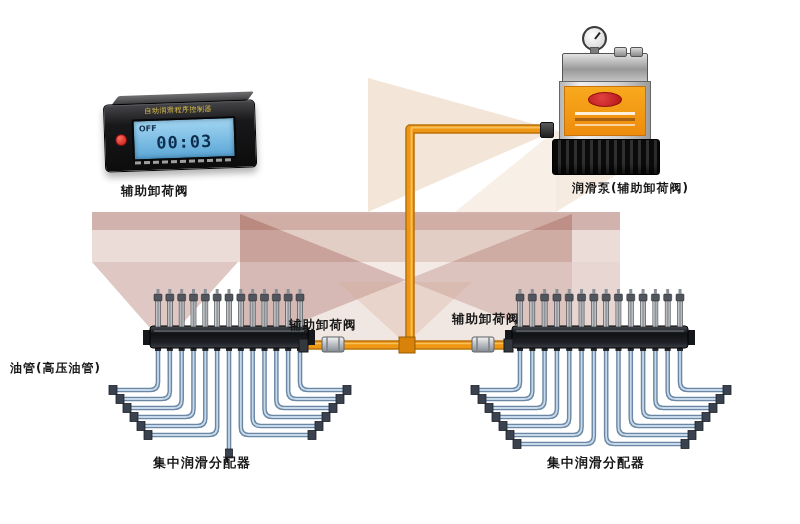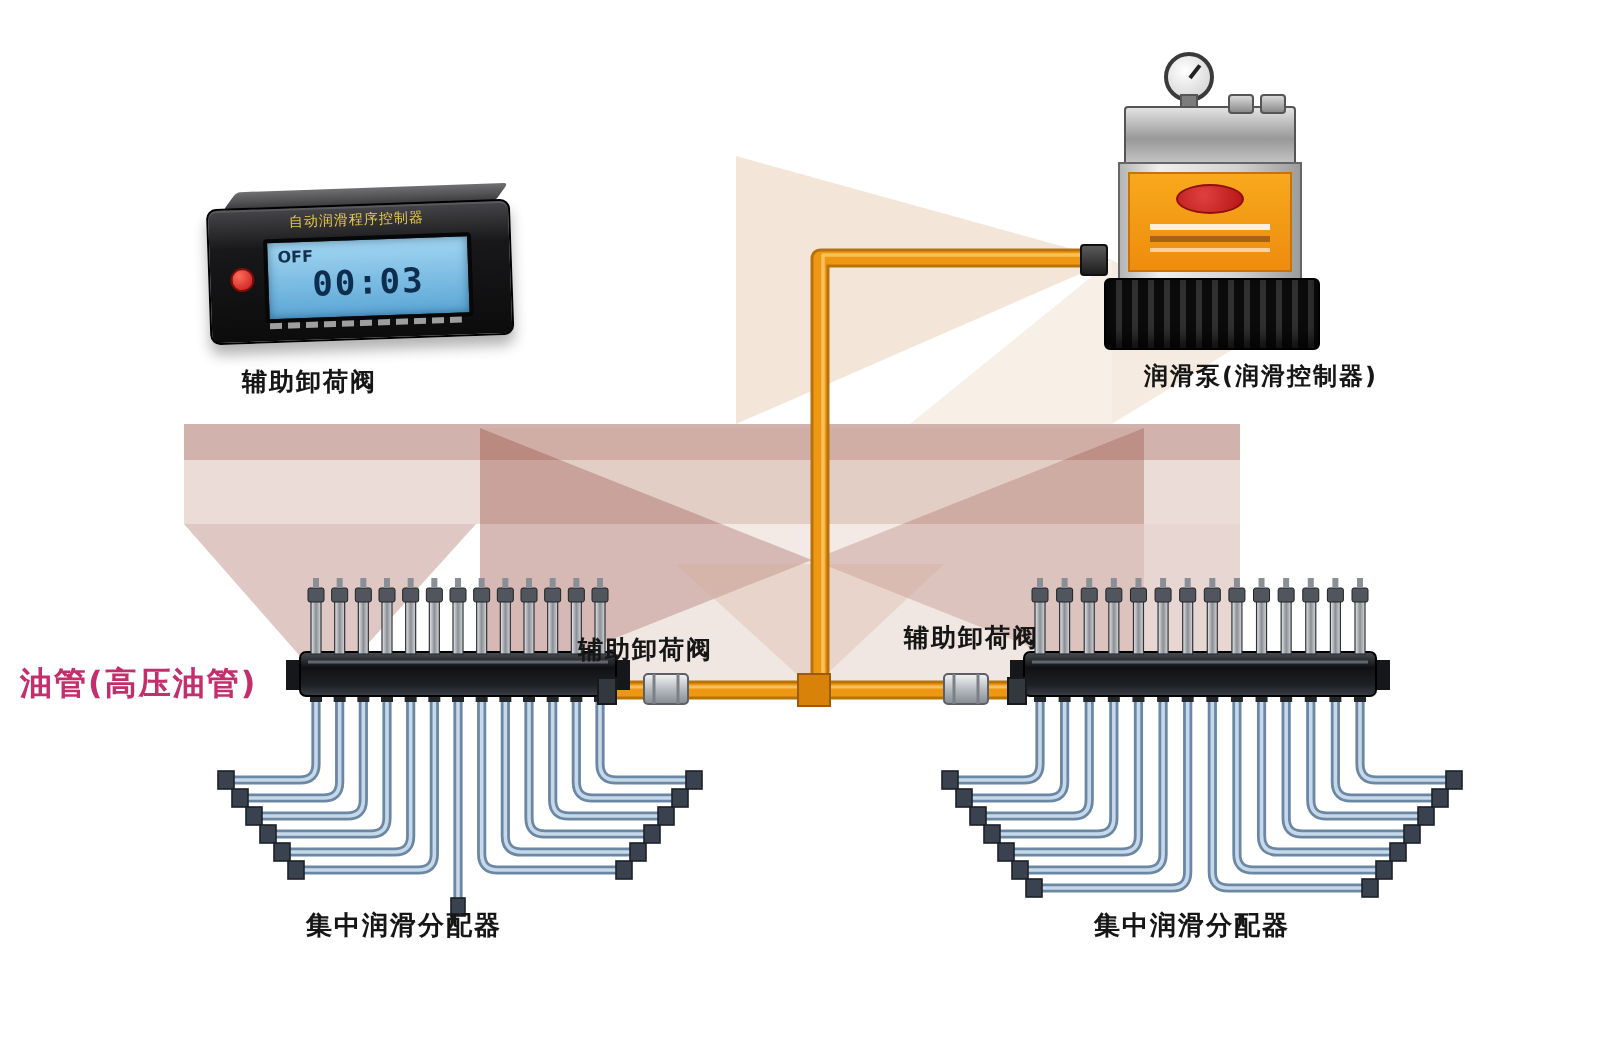--- a/index.html
+++ b/index.html
@@ -6,21 +6,21 @@
   .stage{position:relative;width:800px;height:524px;background:#ffffff;overflow:hidden;
          font-family:"DejaVu Sans",sans-serif;}
   svg{position:absolute;left:0;top:0;}
 
   
   .lbl{position:absolute;font:700 12.5px "DejaVu Sans",sans-serif;color:#161616;letter-spacing:1px;white-space:nowrap;}
   #lbl-controller{left:121px;top:183px;}
   #lbl-pump{left:572px;top:180px;font-size:12px;}
   #lbl-valve-left{left:289px;top:317px;}
   #lbl-valve-right{left:452px;top:311px;}
-  #lbl-oilpipe{left:10px;top:332px;font-size:16px;color:#be185d;opacity:.9;}
+  #lbl-oilpipe{left:10px;top:360px;font-size:12px;color:#000000;opacity:.9;}
   #lbl-dist-left{left:153px;top:454px;font-size:13px;}
   #lbl-dist-right{left:547px;top:454px;font-size:13px;}
 
   
   .controller{position:absolute;left:104px;top:92px;width:152px;height:84px;transform:rotate(-2deg);}
   .ctrl-topface{position:absolute;left:12px;top:2px;width:136px;height:9px;background:linear-gradient(#707072,#3a3a3c);
                 transform:skewX(-38deg);border-radius:2px;}
   .ctrl-face{position:absolute;left:0;top:10px;width:150px;height:66px;
              background:linear-gradient(180deg,#46464a,#18181a 30%,#0c0c0d);
              border:1px solid #000;border-radius:5px;
@@ -352,19 +352,19 @@
         <div class="sticker-line sl1"></div>
         <div class="sticker-line sl2"></div>
         <div class="sticker-line sl3"></div>
       </div>
     </div>
     <div class="pump-base"></div>
     <div class="pump-outlet"></div>
   </div>
 
   <div class="lbl" id="lbl-controller">辅助卸荷阀</div>
-  <div class="lbl" id="lbl-pump">润滑泵(润滑控制器)</div>
+  <div class="lbl" id="lbl-pump">润滑泵(辅助卸荷阀)</div>
   <div class="lbl" id="lbl-valve-left">辅助卸荷阀</div>
   <div class="lbl" id="lbl-valve-right">辅助卸荷阀</div>
   <div class="lbl" id="lbl-oilpipe">油管(高压油管)</div>
   <div class="lbl" id="lbl-dist-left">集中润滑分配器</div>
   <div class="lbl" id="lbl-dist-right">集中润滑分配器</div>
 </div>
 
 </body></html>

